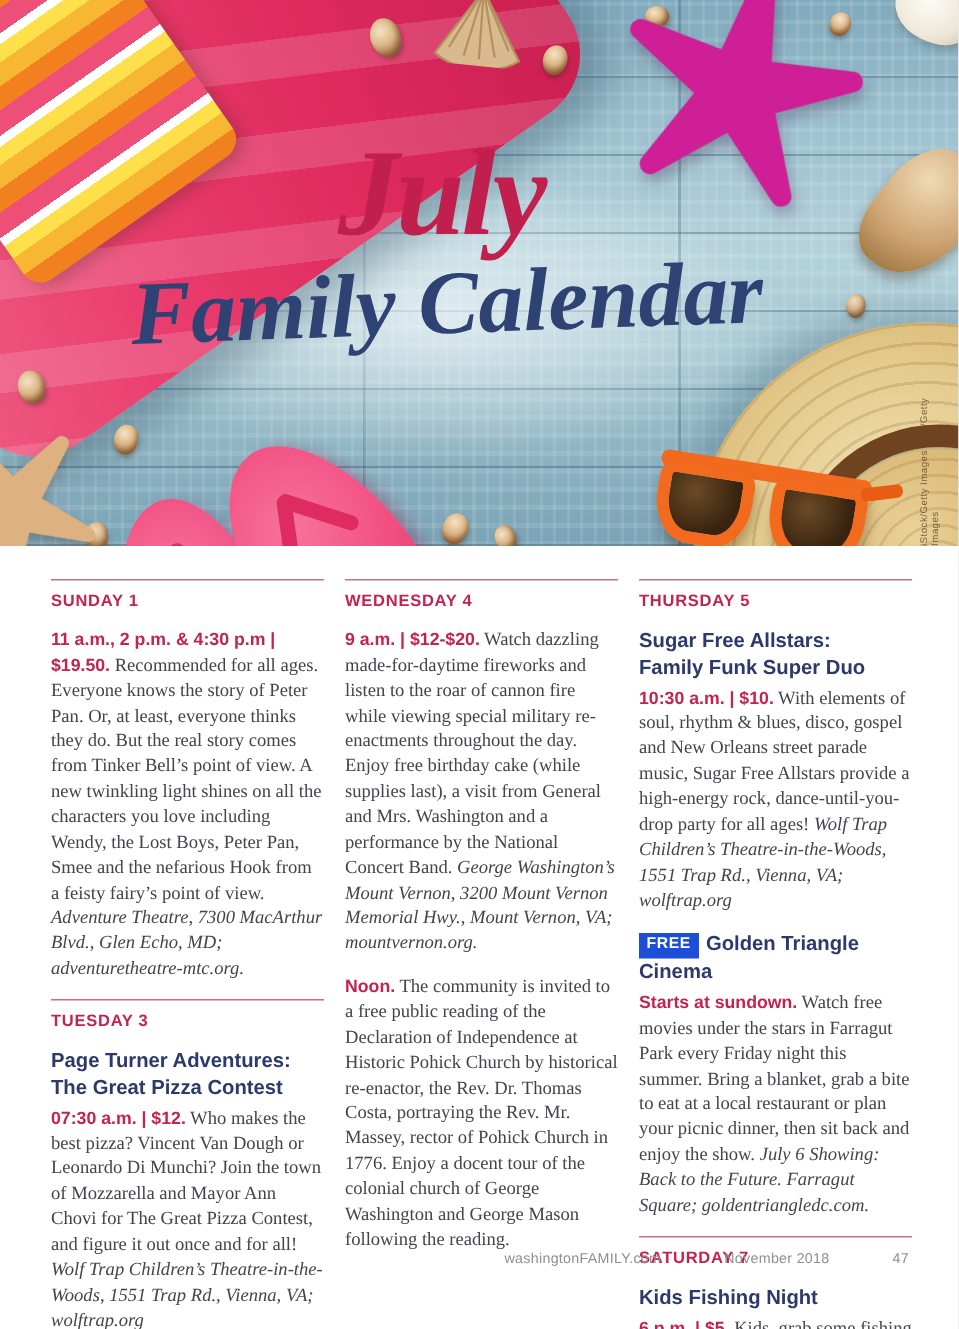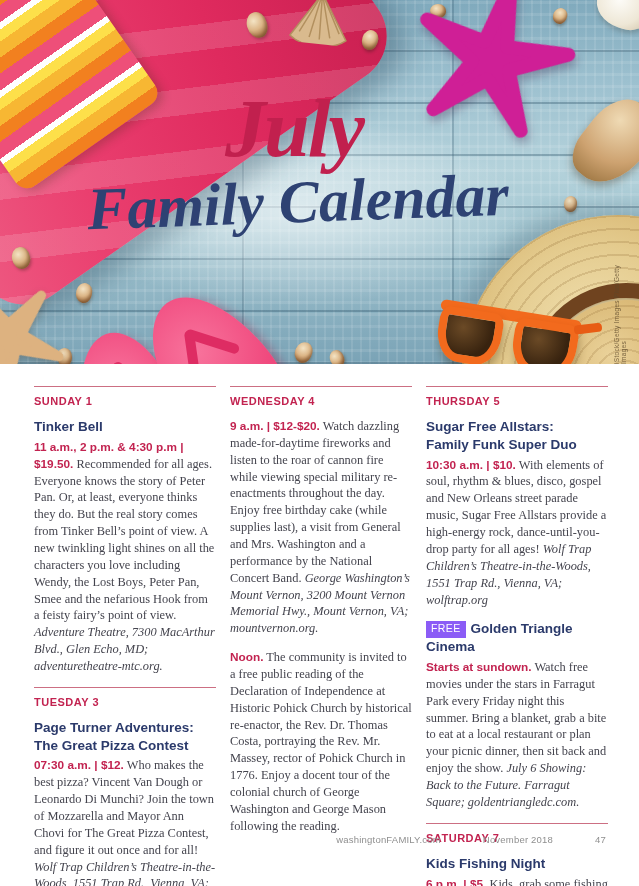--- a/index.html
+++ b/index.html
@@ -140,22 +140,22 @@
   .rule.mid { margin-top:3px; }
   .day {
     font-size:11px; font-weight:bold; letter-spacing:.5px;
     color:#c22350; margin:0 0 11px 0;
   }
   .evt-title {
     font-size:13.5px; line-height:1.32; font-weight:bold; color:#2b3a6b;
     margin:0 0 3px 0; white-space:pre-line;
   }
   .badge {
-    display:inline-block; background:#8b5cf6; color:#ffffff;
-    font-size:10.5px; font-weight:normal; letter-spacing:.4px;
+    display:inline-block; background:#1d4ed8; color:#ffffff;
+    font-size:10.5px; font-weight:bold; letter-spacing:.4px;
     padding:1px 5px 2px; margin-right:5px; vertical-align:1px;
   }
   .evt-para {
     font-family:"Liberation Serif", serif; font-size:12.4px; line-height:1.36;
     color:#44444e; margin:0 0 12px 0;
   }
   .time { font-family:"Liberation Sans", sans-serif; font-size:11.8px; font-weight:bold; color:#c22350; }
   .venue { font-style:italic; }
 
   .footer {
@@ -219,21 +219,20 @@
     <div class="credit">iStock/Getty Images Plus/Getty Images</div>
   </div>
 
   <div class="content">
 
     <div class="col">
       <div class="rule"></div>
       <div class="day">SUNDAY 1</div>
 
       <div>
-        <p class="evt-title">Tinker Bell</p>
         <p class="evt-para"><span class="time">11 a.m., 2 p.m. &amp; 4:30 p.m | $19.50.</span><span> Recommended for all ages. Everyone knows the story of Peter Pan. Or, at least, everyone thinks they do. But the real story comes from Tinker Bell’s point of view. A new twinkling light shines on all the characters you love including Wendy, the Lost Boys, Peter Pan, Smee and the nefarious Hook from a feisty fairy’s point of view. </span><span class="venue">Adventure Theatre, 7300 MacArthur Blvd., Glen Echo, MD; adventuretheatre-mtc.org.</span></p>
       </div>
 
       <div class="rule mid"></div>
       <div class="day">TUESDAY 3</div>
 
       <div>
         <p class="evt-title">Page Turner Adventures:
 The Great Pizza Contest</p>
         <p class="evt-para"><span class="time">07:30 a.m. | $12.</span><span> Who makes the best pizza? Vincent Van Dough or Leonardo Di Munchi? Join the town of Mozzarella and Mayor Ann Chovi for The Great Pizza Contest, and figure it out once and for all! </span><span class="venue">Wolf Trap Children’s Theatre-in-the-Woods, 1551 Trap Rd., Vienna, VA; wolftrap.org</span></p>

